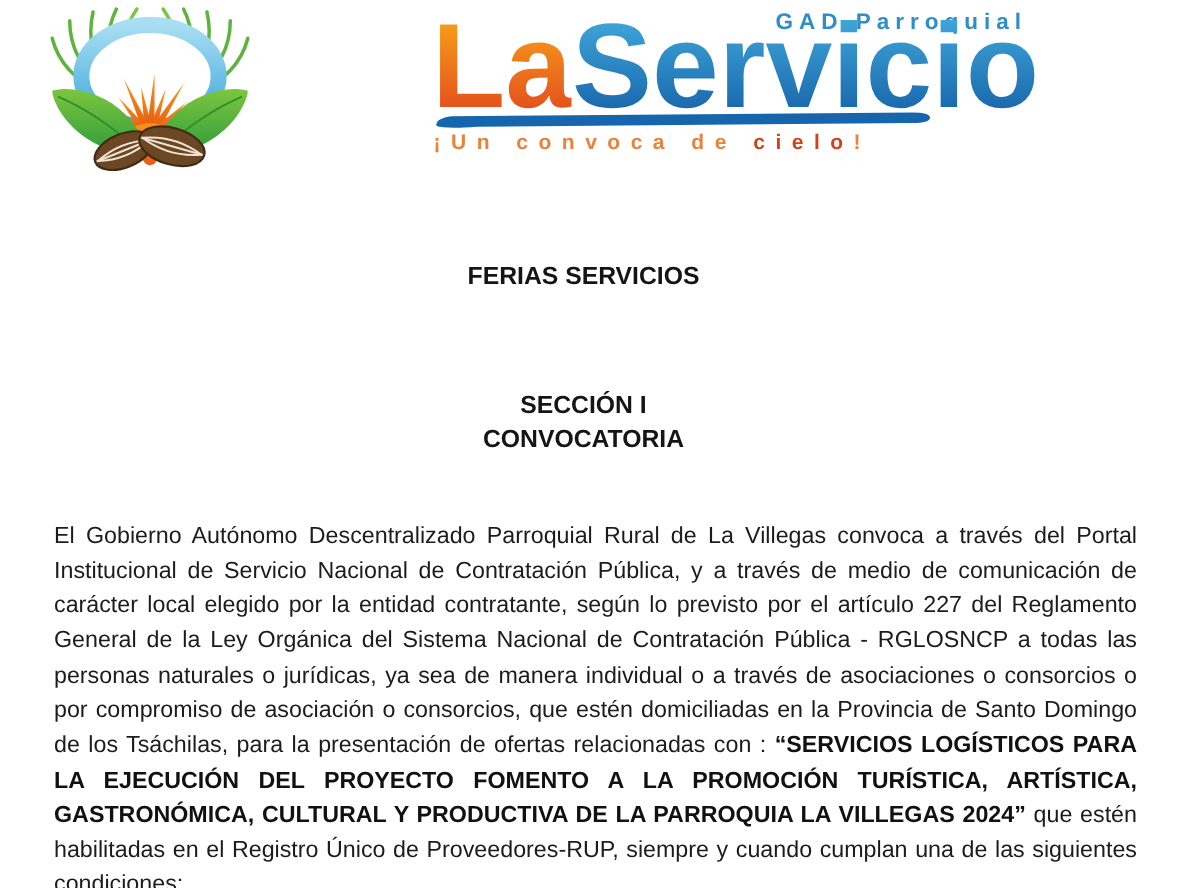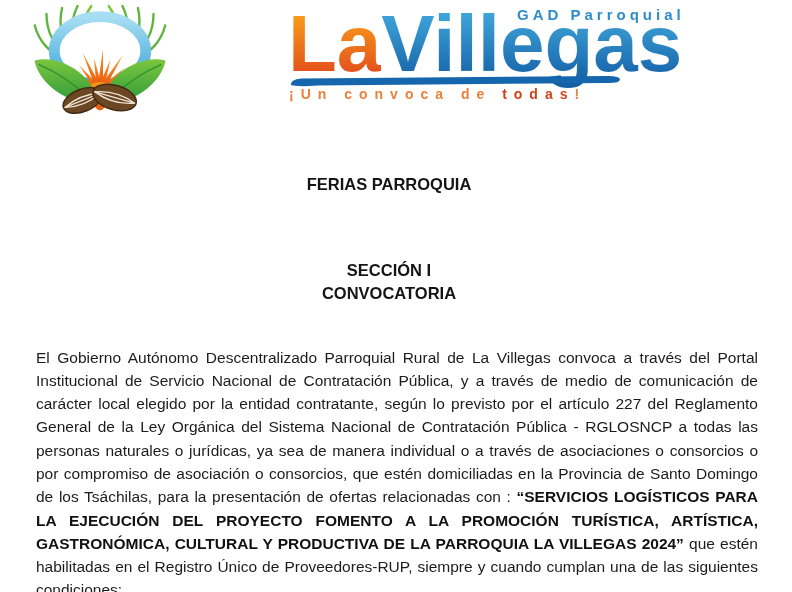--- a/index.html
+++ b/index.html
@@ -127,29 +127,29 @@
           <path d="M69,100 Q90,92 111,100" stroke="#efe3d3" stroke-width="1.4" fill="none"></path>
           <path d="M69,100 Q90,108 111,100" stroke="#efe3d3" stroke-width="1.4" fill="none"></path>
           <path d="M68,100 L112,100" stroke="#efe3d3" stroke-width="1.4"></path>
         </g>
       </g>
     </svg>
   </div>
 
   <div class="brand-supertitle">GAD Parroquial</div>
 
-  <div class="wordmark"><span class="grad-la">La</span><span class="grad-vi">Villegas</span></div>
+  <div class="wordmark"><span class="grad-la">La</span><span class="grad-vi">Servicio</span></div>
 
   <div class="swoosh">
     <svg width="334" height="13" viewBox="0 0 334 13">
       <path d="M3,10 Q2,5 13,3.5 L320,1 Q332,1 332,4.5 Q332,8 320,8 L30,10.5 Q9,12 3,10 Z" fill="#1566ac"></path>
     </svg>
   </div>
 
-  <div class="tagline"><span>¡Un convoca de </span><span class="hl">todas</span><span>!</span></div>
+  <div class="tagline"><span>¡Un convoca de </span><span class="hl">cielo</span><span>!</span></div>
 
-  <div class="h-center doc-title">FERIAS PARROQUIA</div>
+  <div class="h-center doc-title">FERIAS SERVICIOS</div>
   <div class="h-center section-title">CONVOCATORIA</div>
   <div class="h-center section-label">SECCIÓN I</div>
 
   <p class="body-par"><span>El Gobierno Autónomo Descentralizado Parroquial Rural de La Villegas convoca a través del Portal Institucional de Servicio Nacional de Contratación Pública, y a través de medio de comunicación de carácter local elegido por la entidad contratante, según lo previsto por el artículo 227 del Reglamento General de la Ley Orgánica del Sistema Nacional de Contratación Pública - RGLOSNCP a todas las personas naturales o jurídicas, ya sea de manera individual o a través de asociaciones o consorcios o por compromiso de asociación o consorcios, que estén domiciliadas en la Provincia de Santo Domingo de los Tsáchilas, para la presentación de ofertas relacionadas con : </span><span class="b">“SERVICIOS  LOGÍSTICOS PARA LA EJECUCIÓN DEL PROYECTO FOMENTO A LA PROMOCIÓN TURÍSTICA, ARTÍSTICA, GASTRONÓMICA, CULTURAL Y PRODUCTIVA DE LA PARROQUIA LA VILLEGAS 2024”</span><span> que estén habilitadas en el Registro Único de Proveedores-RUP, siempre y cuando cumplan una de las siguientes condiciones:</span></p>
 
 </div>
 
 </body></html>

